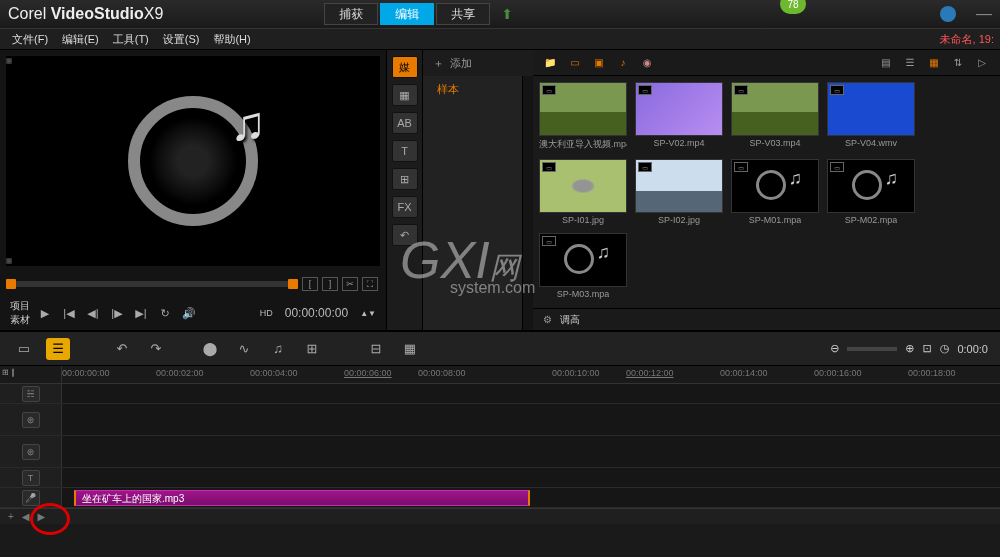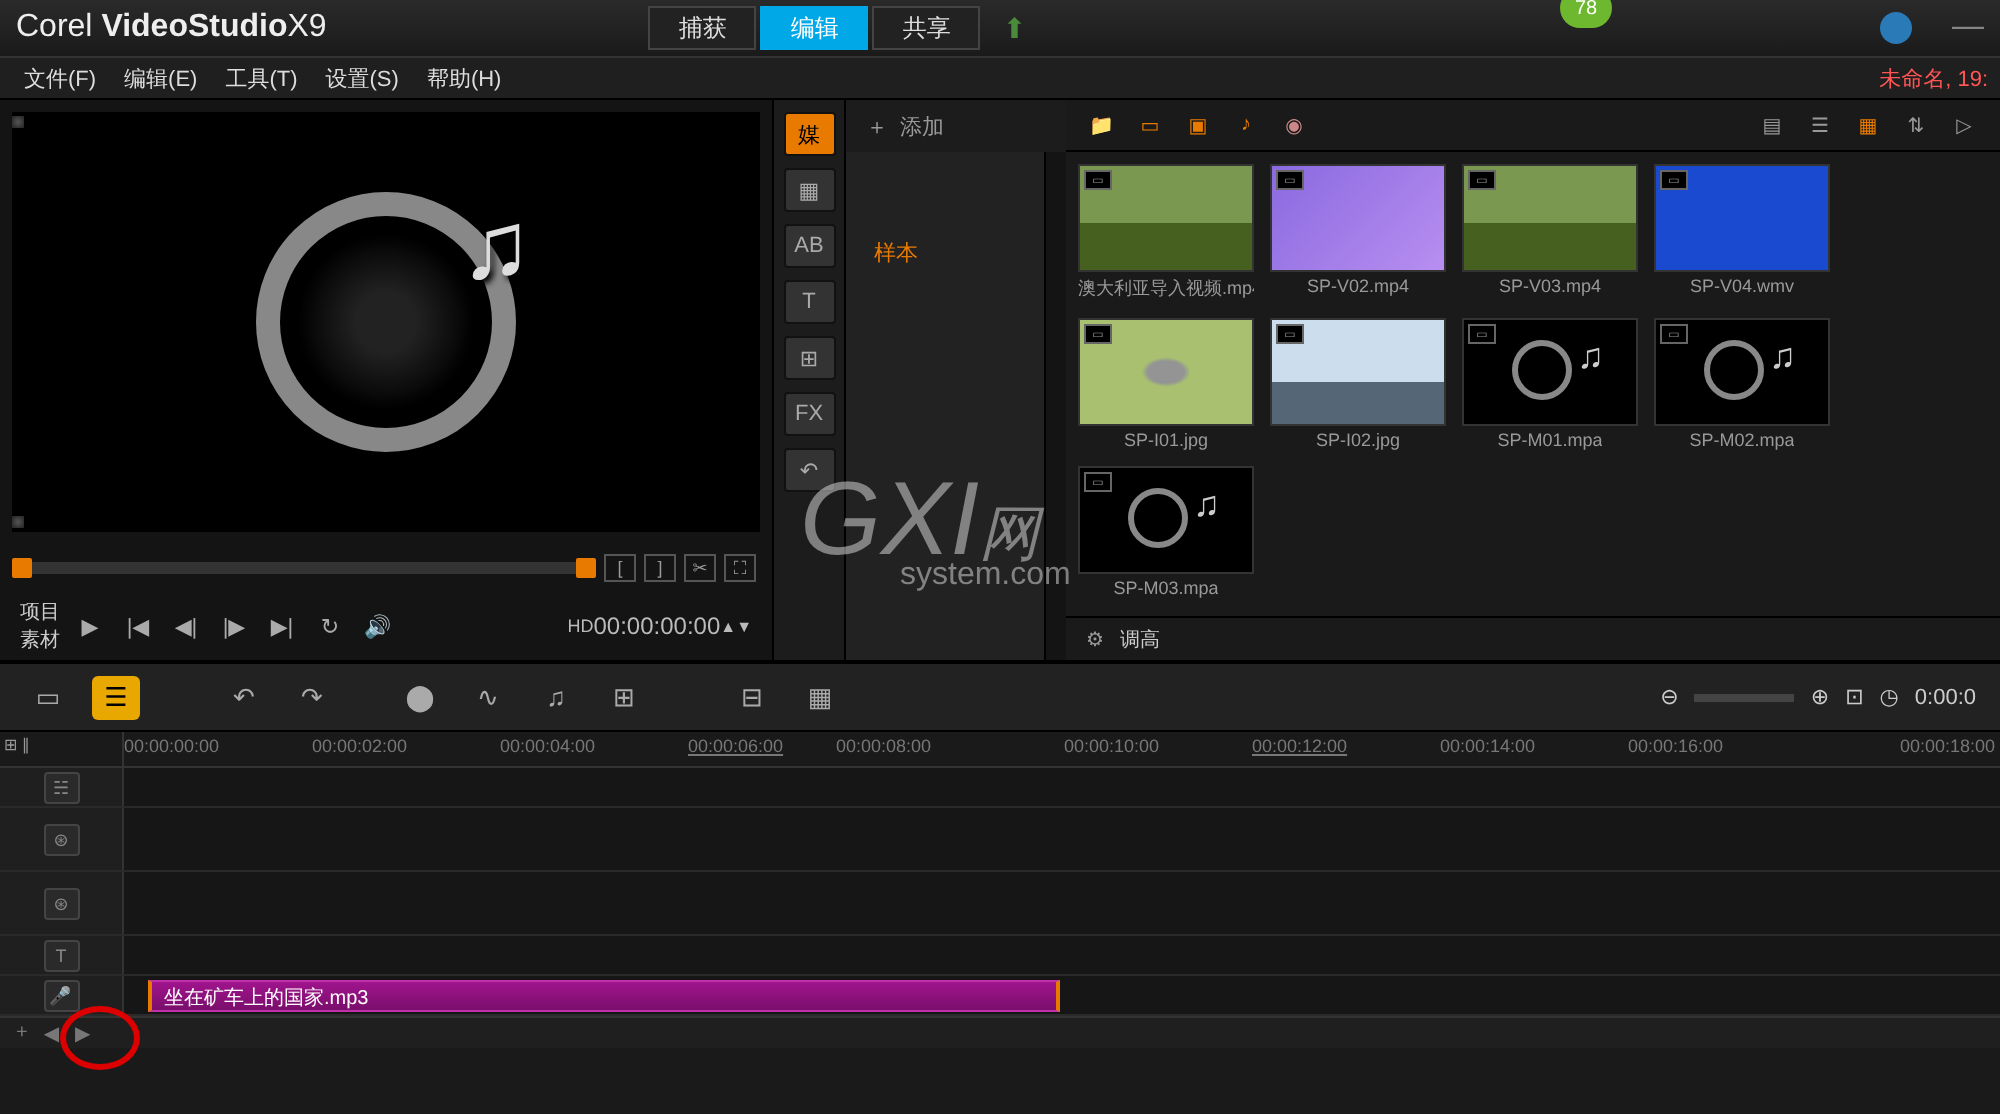--- a/index.html
+++ b/index.html
@@ -24,30 +24,30 @@
 .music-note { position: absolute; right: -20px; top: -12px; font-size: 48px; color: #ddd; text-shadow: 2px 2px 3px #000; }
 .scrub-row { height: 24px; display: flex; align-items: center; padding: 0 8px; gap: 6px; }
 .scrub-track { flex: 1; height: 6px; background: #333; border-radius: 3px; position: relative; }
 .scrub-track::before, .scrub-track::after { content: ""; width: 10px; height: 10px; background: #e87a00; position: absolute; top: -2px; border-radius: 1px; }
 .scrub-track::before { left: -2px; } .scrub-track::after { right: -2px; }
 .scrub-btns { display: flex; gap: 4px; }
 .sb { width: 16px; height: 14px; border: 1px solid #555; font-size: 9px; display: flex; align-items: center; justify-content: center; color: #999; }
 .transport { height: 34px; display: flex; align-items: center; padding: 0 10px; gap: 6px; font-size: 10px; }
 .mode-labels { display: flex; flex-direction: column; gap: 0; color: #ccc; }
 .tbtn { width: 18px; height: 18px; color: #aaa; font-size: 11px; display: flex; align-items: center; justify-content: center; }
-.timecode { margin-left: auto; color: #bbb; font-family: monospace; font-size: 12px; display: flex; align-items: center; gap: 0; }
+.timecode { margin-left: auto; color: #bbb; font-family: monospace; font-size: 12px; display: flex; align-items: center; gap: 12px; }
 .side-tabs { width: 36px; background: #1c1c1c; border-right: 1px solid #000; display: flex; flex-direction: column; padding-top: 6px; gap: 6px; align-items: center; }
 .st { width: 26px; height: 22px; background: #333; border: 1px solid #111; font-size: 11px; color: #aaa; display: flex; align-items: center; justify-content: center; border-radius: 2px; }
 .st.active { background: #e87a00; color: #000; }
 .library { flex: 1; display: flex; flex-direction: column; }
 .lib-top { height: 26px; background: #1c1c1c; display: flex; align-items: center; padding: 6px 10px; gap: 10px; font-size: 11px; }
 .lib-add { color: #999; display: flex; align-items: center; gap: 6px; }
 .lib-body { flex: 1; display: flex; }
 .lib-left { width: 100px; background: #222; border-right: 1px solid #000; font-size: 11px; }
-.lib-left-item { padding: 6px 14px; color: #e87a00; margin-top: 37px; }
+.lib-left-item { padding: 6px 14px; color: #e87a00; }
 .lib-right { flex: 1; display: flex; flex-direction: column; background: #1a1a1a; }
 .lib-toolbar { height: 26px; display: flex; align-items: center; padding: 0 10px; gap: 8px; border-bottom: 1px solid #000; }
 .ltb { width: 16px; height: 14px; font-size: 10px; color: #999; display: flex; align-items: center; justify-content: center; }
 .ltb.orange { color: #e87a00; }
 .lib-grid { flex: 1; overflow: hidden; padding: 6px; display: flex; flex-wrap: wrap; gap: 8px; align-content: flex-start; }
 .thumb { width: 88px; display: flex; flex-direction: column; align-items: center; }
 .thumb-img { width: 88px; height: 54px; background: #000; border: 1px solid #333; position: relative; overflow: hidden; }
 .thumb-badge { position: absolute; top: 2px; left: 2px; width: 14px; height: 10px; background: #000; border: 1px solid #666; font-size: 6px; color: #999; display: flex; align-items: center; justify-content: center; }
 .thumb-label { font-size: 9px; color: #999; margin-top: 2px; white-space: nowrap; overflow: hidden; max-width: 88px; }
 .lib-toolbar-right { margin-left: auto; display: flex; gap: 8px; }
@@ -279,25 +279,25 @@
   </div>
 
   <div class="ruler">
     <div class="ruler-hdr">⊞ ∥</div>
     <div id="ruler-ticks" style="position:relative;flex:1">
         <span class="ruler-tick" style="left: 0px;">00:00:00:00</span>
         <span class="ruler-tick" style="left: 94px;">00:00:02:00</span>
         <span class="ruler-tick" style="left: 188px;">00:00:04:00</span>
         <span class="ruler-tick" style="left: 282px; text-decoration: underline;">00:00:06:00</span>
         <span class="ruler-tick" style="left: 356px;">00:00:08:00</span>
-        <span class="ruler-tick" style="left: 470px;">00:00:10:00</span>
+        <span class="ruler-tick" style="left: 490px;">00:00:10:00</span>
         <span class="ruler-tick" style="left: 564px; text-decoration: underline;">00:00:12:00</span>
         <span class="ruler-tick" style="left: 658px;">00:00:14:00</span>
         <span class="ruler-tick" style="left: 752px;">00:00:16:00</span>
-        <span class="ruler-tick" style="left: 888px; text-align: right;">00:00:18:00</span>
+        <span class="ruler-tick" style="left: 846px; text-align: right;">00:00:18:00</span>
       </div>
   </div>
 
   <div class="tracks">
     <div class="track thin">
       <div class="track-hdr">
           <span class="th-ico">☵</span>
         </div>
       <div class="track-body"></div>
     </div>

